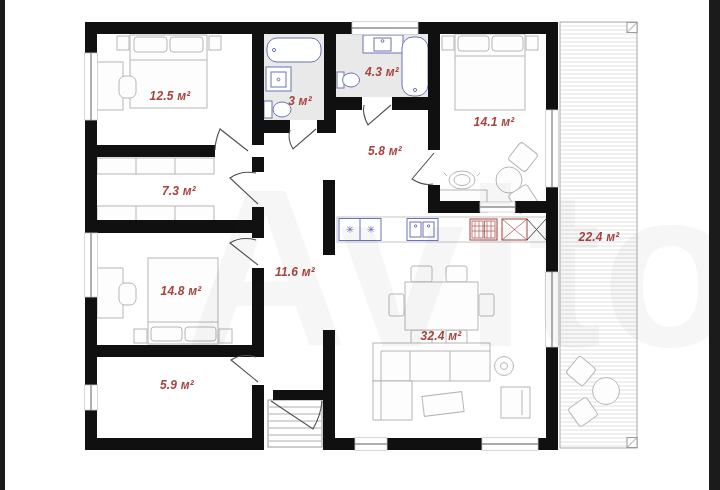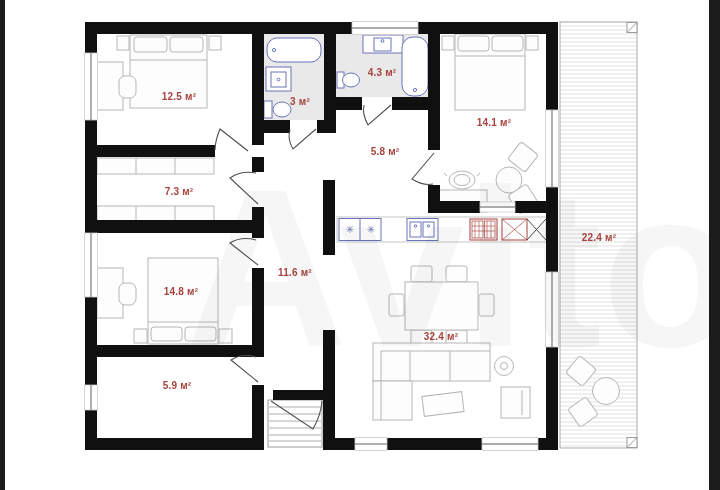--- a/index.html
+++ b/index.html
@@ -3,21 +3,21 @@
 <meta charset="utf-8">
 <style>
   html,body{margin:0;padding:0;background:#ffffff;}
   .screen{position:relative;width:720px;height:490px;background:#ffffff;overflow:hidden;
           font-family:"Liberation Sans", sans-serif;}
   .edge-band{position:absolute;top:0;height:490px;background:#1b1b1b;}
   .edge-band.left{left:0;width:5px;}
   .edge-band.right{left:709px;width:11px;}
   svg.plan{position:absolute;left:0;top:0;}
   .room-label{position:absolute;transform:translate(-50%,-50%);
-              font-size:10px;font-weight:700;letter-spacing:.2px;color:#a8433e;white-space:nowrap;}
+              font-size:12px;font-weight:700;letter-spacing:.2px;color:#a8433e;white-space:nowrap;font-style:italic;}
   .watermark{position:absolute;left:185px;top:168px;width:540px;height:230px;overflow:hidden;
              font-size:225px;font-weight:700;line-height:200px;color:rgba(40,40,40,0.045);
              pointer-events:none;user-select:none;}
 </style>
 </head>
 <body>
 
 <div class="screen">
   <div class="edge-band left"></div>
   <div class="edge-band right"></div>
@@ -280,21 +280,21 @@
       <path d="M258,265 L230,243 Q241,236 256,240"></path>
       <path d="M258,382 L231,360 Q242,353 256,357"></path>
       <path d="M316,129 L293,149 Q287,139 290,130"></path>
       <path d="M391,105 L368,125 Q362,114 364,105"></path>
       <path d="M434,153 L412,179 Q423,186 433,184"></path>
       <path d="M271,401 L313,429 Q321,415 322,401"></path>
     </g>
   </svg>
 
   <div>
-    <div class="room-label" style="left:179px;top:96px;">12.5 м²</div>
+    <div class="room-label" style="left:170px;top:96px;">12.5 м²</div>
     <div class="room-label" style="left:179px;top:191px;">7.3 м²</div>
     <div class="room-label" style="left:181px;top:291px;">14.8 м²</div>
     <div class="room-label" style="left:177px;top:385px;">5.9 м²</div>
     <div class="room-label" style="left:300px;top:101px;">3 м²</div>
     <div class="room-label" style="left:382px;top:72px;">4.3 м²</div>
     <div class="room-label" style="left:385px;top:151px;">5.8 м²</div>
     <div class="room-label" style="left:494px;top:122px;text-align:right;">14.1 м²</div>
     <div class="room-label" style="left:295px;top:272px;text-align:center;">11.6 м²</div>
     <div class="room-label" style="left:441px;top:336px;">32.4 м²</div>
     <div class="room-label" style="left:599px;top:237px;">22.4 м²</div>

